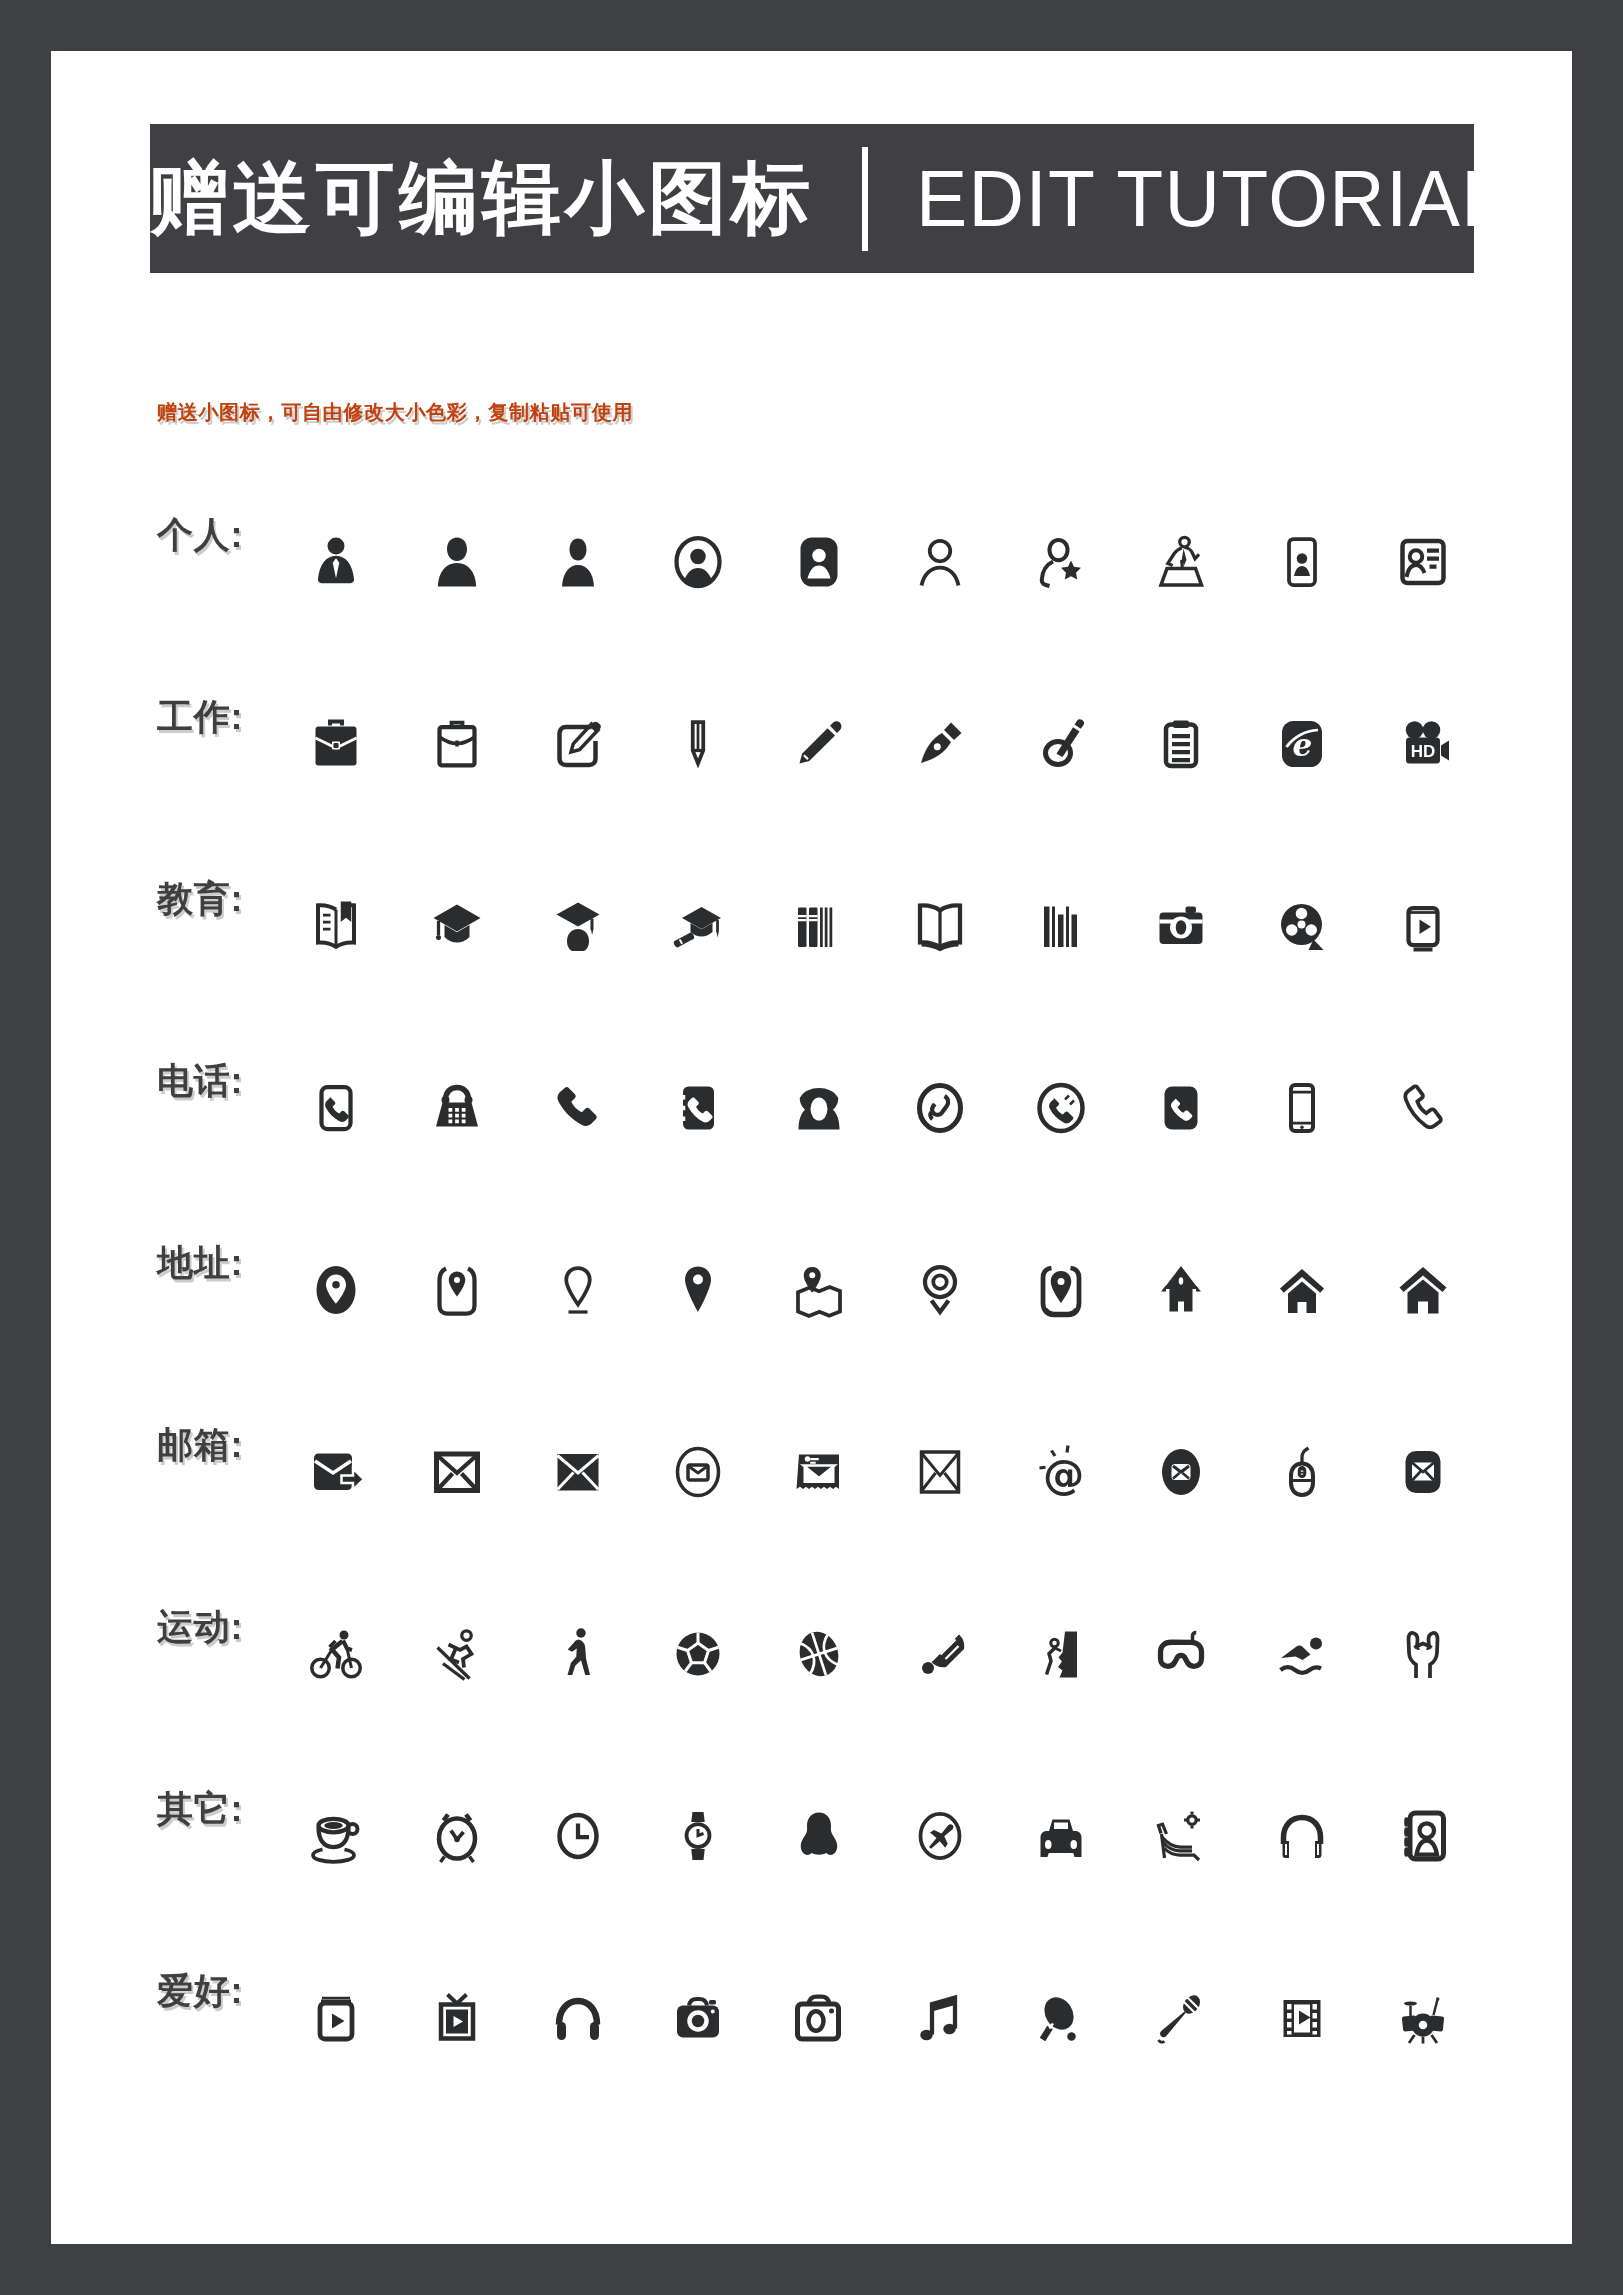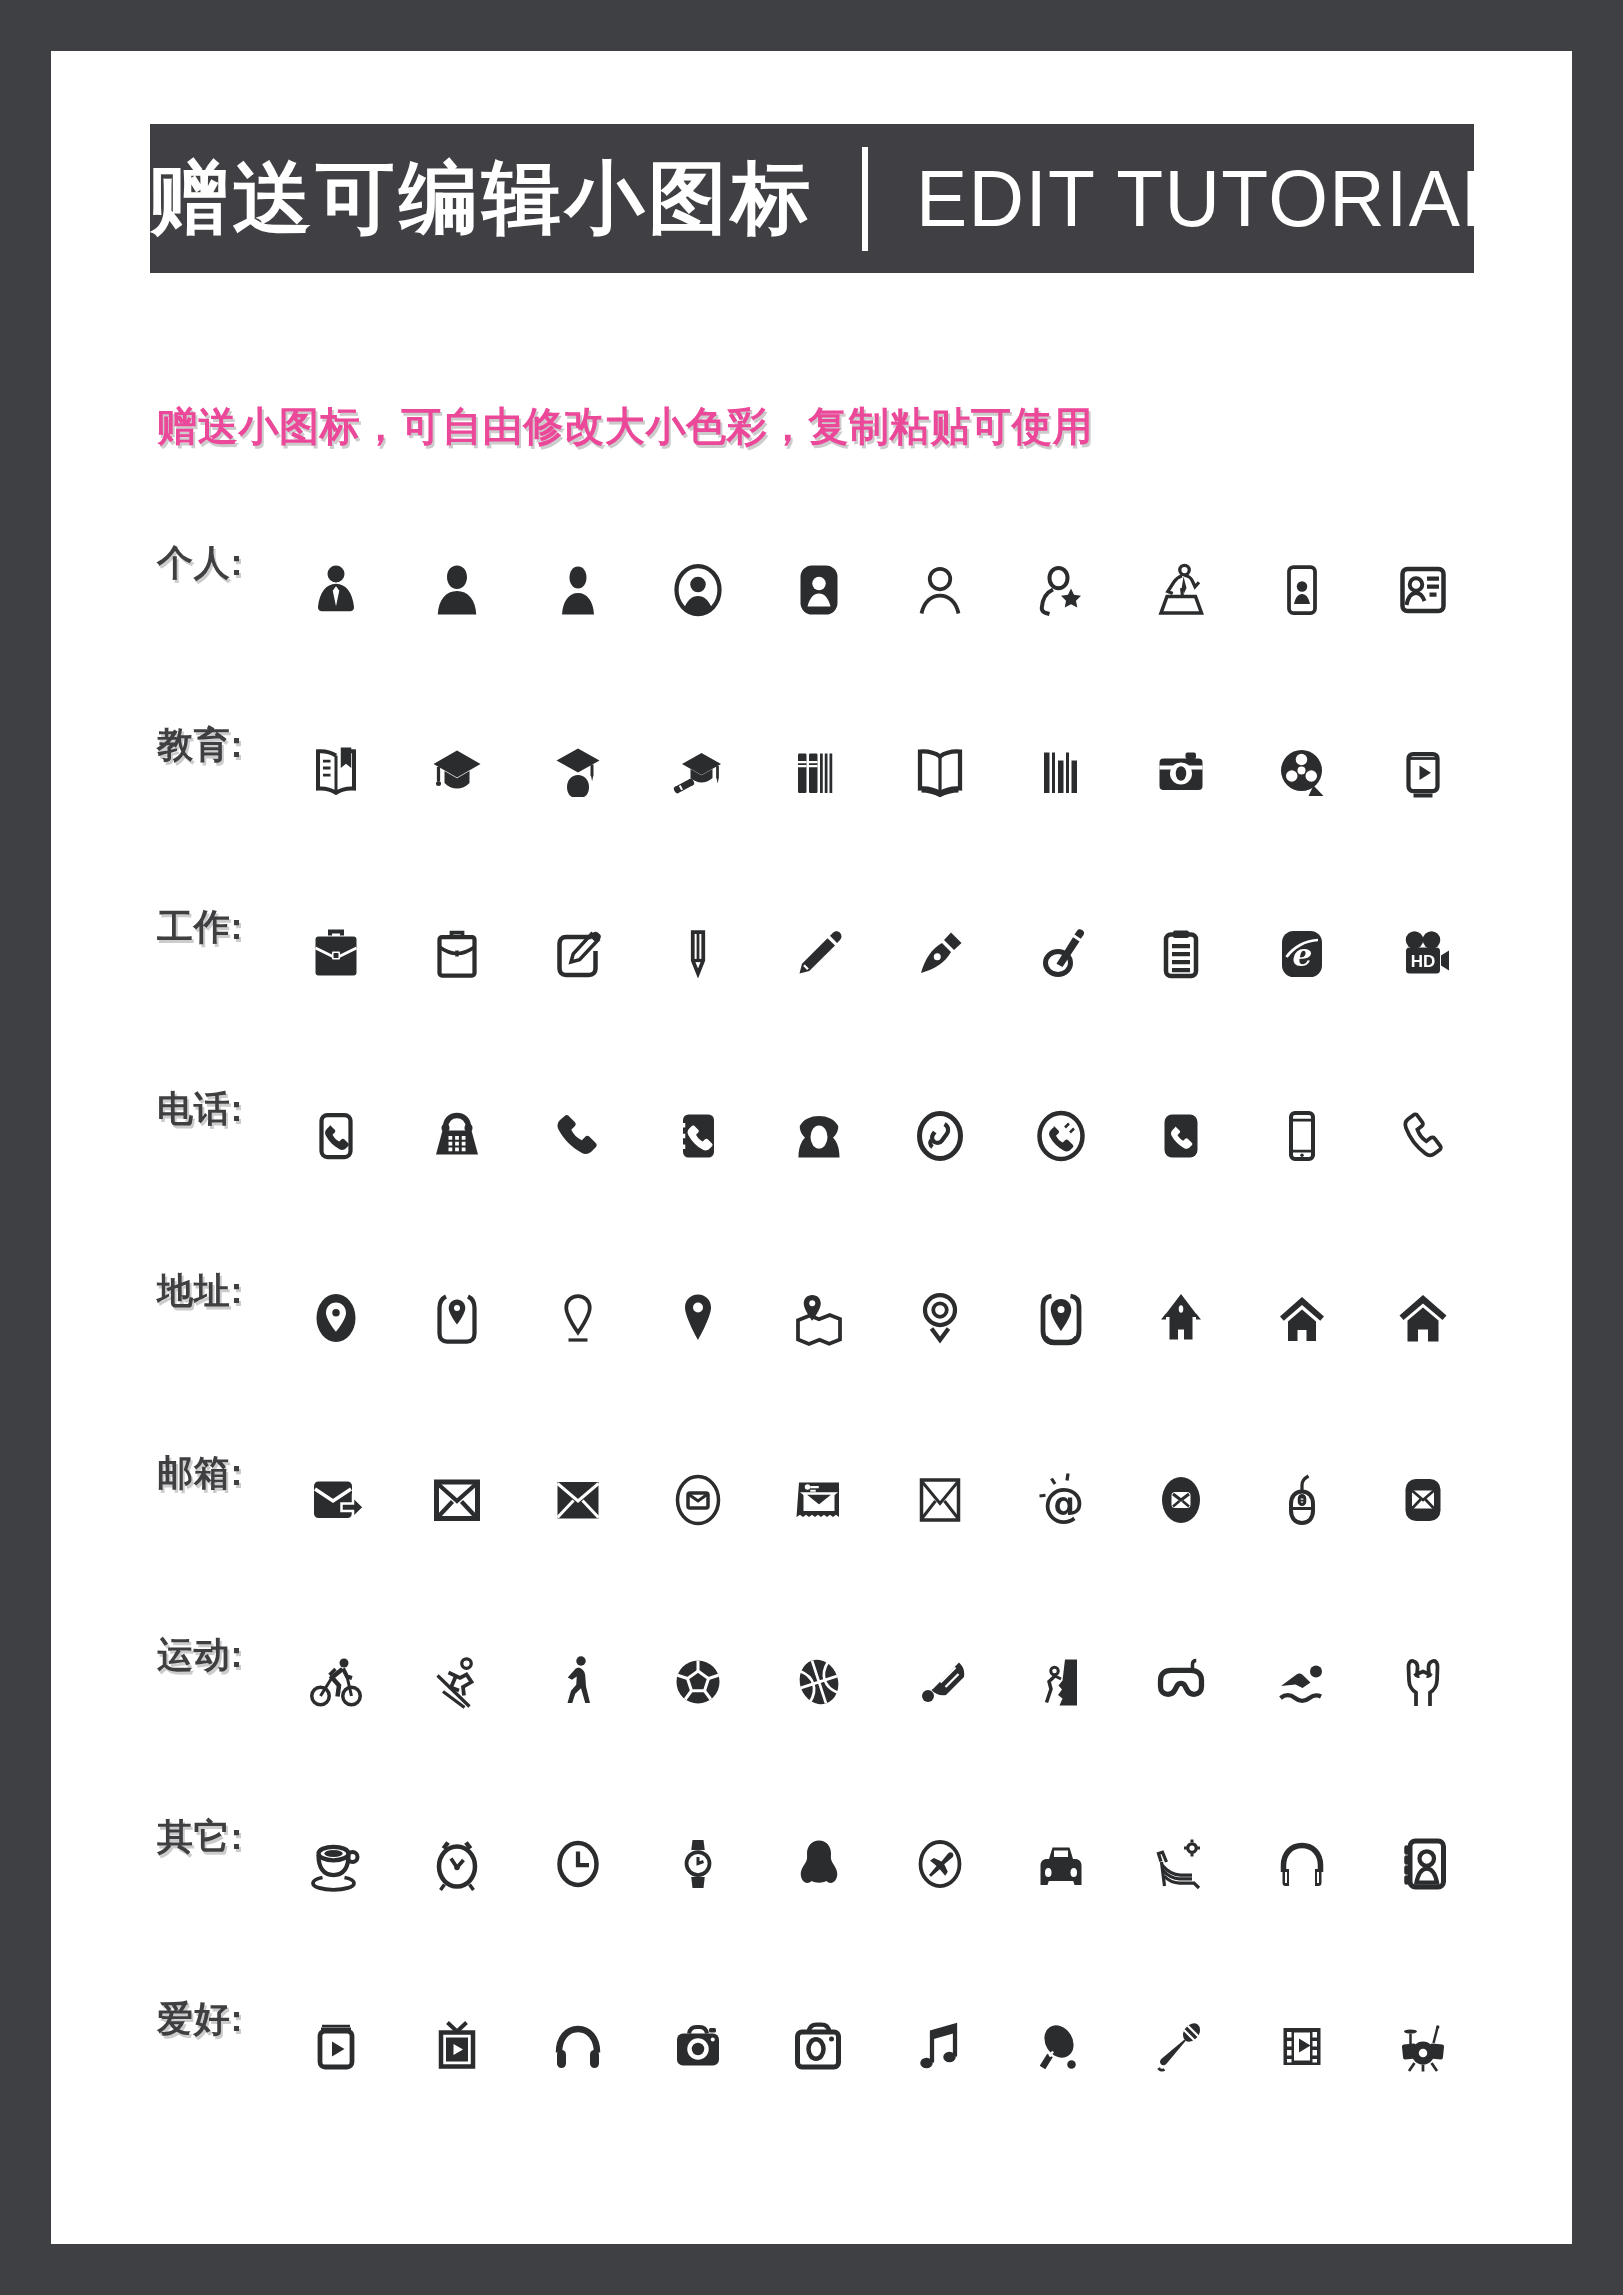--- a/index.html
+++ b/index.html
@@ -29,21 +29,21 @@
   }
   .vbar{
     width:6.1px;height:104px;background:#ffffff;
   }
   .title-en{
     color:#ffffff;font-size:80px;font-weight:normal;letter-spacing:1.4px;
     white-space:nowrap;transform:scaleX(.96);transform-origin:left center;
   }
   .subtitle{
     margin:126px 0 0 106px;
-    font-size:40px;font-weight:bold;color:#ec4899;
+    font-size:20px;font-weight:bold;color:#c2410c;
     text-shadow:2px 2.7px 0 rgba(110,110,110,.35);
     letter-spacing:0.7px;
   }
   .rows{
     margin:85px 115px 0 106px;
     display:flex;flex-direction:column;gap:80px;
   }
   .cat-row{
     height:102px;display:flex;
   }
@@ -147,20 +147,104 @@
               <circle cx="9.2" cy="9.8" r="2.5" fill="none" stroke="currentColor" stroke-width="1.6"></circle>
               <path d="M5.4 18c.6-3 2-4.8 3.8-4.8 1.5 0 2.7 1.2 3.4 3.2" fill="none" stroke="currentColor" stroke-width="1.6"></path>
               <rect x="13.6" y="6.6" width="4.8" height="1.7"></rect>
               <rect x="13.6" y="9.8" width="4.8" height="1.7"></rect>
               <rect x="14.6" y="13" width="2.8" height="1.7"></rect>
             </svg>
           </span>
         </div>
       </div>
       <div class="cat-row">
+        <div class="cat-label">工作:</div>
+        <div class="icon-cells">
+          <span class="icon-cell">
+            <svg viewBox="0 0 24 24" fill="currentColor" xmlns="http://www.w3.org/2000/svg">
+              <path d="M9.6 4.6V3h4.8v1.6" fill="none" stroke="currentColor" stroke-width="1.6"></path>
+              <rect x="3.8" y="5" width="16.4" height="15.6" rx="1.2"></rect>
+              <path d="M3.8 9.6l7 3.4h2.4l7-3.4" fill="none" stroke="#fff" stroke-width="1.1"></path>
+              <rect x="10.4" y="11" width="3.2" height="3.2" rx="0.4" fill="#fff"></rect>
+              <rect x="11" y="11.6" width="2" height="2" rx="0.3"></rect>
+            </svg>
+          </span>
+          <span class="icon-cell">
+            <svg viewBox="0 0 24 24" fill="currentColor" xmlns="http://www.w3.org/2000/svg">
+              <path d="M9.8 5V3.4h4.4V5" fill="none" stroke="currentColor" stroke-width="1.5"></path>
+              <rect x="5" y="5.2" width="14" height="15.4" rx="1" fill="none" stroke="currentColor" stroke-width="1.7"></rect>
+              <path d="M5 9.2c2.3 1.7 4.6 2.6 7 2.6s4.7-.9 7-2.6" fill="none" stroke="currentColor" stroke-width="1.4"></path>
+              <path d="M12 10.6v2.4" stroke="currentColor" stroke-width="1.4"></path>
+            </svg>
+          </span>
+          <span class="icon-cell">
+            <svg viewBox="0 0 24 24" fill="currentColor" xmlns="http://www.w3.org/2000/svg">
+              <path d="M17.4 5.2H7.2C5.6 5.2 4.6 6.2 4.6 7.8v10c0 1.6 1 2.6 2.6 2.6h9.2c1.6 0 2.6-1 2.6-2.6v-7" fill="none" stroke="currentColor" stroke-width="1.8"></path>
+              <path d="M9.2 15.2l.9-3.3 7.3-7.9 2.6 2.4-7.4 7.9z" fill="none" stroke="currentColor" stroke-width="1.4"></path>
+              <path d="M16.6 5l1.4-1.5c.5-.5 1.3-.6 1.9-.1l.8.7c.6.5.6 1.4 0 2L19.3 7.5z"></path>
+            </svg>
+          </span>
+          <span class="icon-cell">
+            <svg viewBox="0 0 24 24" fill="currentColor" xmlns="http://www.w3.org/2000/svg">
+              <path d="M9.9 3.2h4.2v11.4L12 19.8l-2.1-5.2z" fill="none" stroke="currentColor" stroke-width="1.5"></path>
+              <path d="M9.9 14.6h4.2" stroke="currentColor" stroke-width="1.3"></path>
+              <path d="M12 3.2v11.4" stroke="currentColor" stroke-width="1.1"></path>
+              <path d="M11.2 17.8h1.6L12 19.8z"></path>
+            </svg>
+          </span>
+          <span class="icon-cell">
+            <svg viewBox="0 0 24 24" fill="currentColor" xmlns="http://www.w3.org/2000/svg">
+              <path d="M4.2 19.8l1-3.9L15.4 5.7l3 2.9L8.1 18.8l-3.9 1z"></path>
+              <path d="M16.4 4.7l1.2-1.2c.8-.8 2-.8 2.8 0 .8.8.8 2.1 0 2.9l-1.2 1.2z"></path>
+              <path d="M6 16.5l1.6 1.6" stroke="#fff" stroke-width="0.9"></path>
+            </svg>
+          </span>
+          <span class="icon-cell">
+            <svg viewBox="0 0 24 24" fill="currentColor" xmlns="http://www.w3.org/2000/svg">
+              <path d="M4.4 19.6c1.6-5.8 4.4-9.8 8.4-12l3.6 3.6c-2.2 4-6.2 6.8-12 8.4z"></path>
+              <circle cx="10.9" cy="13.1" r="1.4" fill="#fff"></circle>
+              <path d="M13.6 6.4l2.8-3 4.2 4.2-3 2.8z"></path>
+            </svg>
+          </span>
+          <span class="icon-cell">
+            <svg viewBox="0 0 24 24" fill="currentColor" xmlns="http://www.w3.org/2000/svg">
+              <ellipse cx="10.8" cy="15.6" rx="5" ry="4.6" fill="none" stroke="currentColor" stroke-width="2"></ellipse>
+              <path d="M10.2 15.9L16.8 5.3l2.6 1.7-6.8 10.2z"></path>
+              <path d="M17.4 4.2l1.1-1.6c.4-.6 1.2-.7 1.8-.3l.4.3c.6.4.7 1.2.3 1.8l-1.1 1.5z"></path>
+            </svg>
+          </span>
+          <span class="icon-cell">
+            <svg viewBox="0 0 24 24" fill="currentColor" xmlns="http://www.w3.org/2000/svg">
+              <rect x="6" y="4.2" width="12" height="16.6" rx="2" fill="none" stroke="currentColor" stroke-width="1.8"></rect>
+              <rect x="8.8" y="2.6" width="6.4" height="3" rx="0.8"></rect>
+              <rect x="8.4" y="8" width="7.2" height="1.7"></rect>
+              <rect x="8.4" y="11.2" width="7.2" height="1.7"></rect>
+              <rect x="8.4" y="14.4" width="7.2" height="1.7"></rect>
+              <rect x="8.4" y="17.6" width="7.2" height="1.7"></rect>
+            </svg>
+          </span>
+          <span class="icon-cell">
+            <svg viewBox="0 0 24 24" fill="currentColor" xmlns="http://www.w3.org/2000/svg">
+              <rect x="4" y="2.8" width="16" height="18.4" rx="4.6"></rect>
+              <text x="12.2" y="16.8" font-size="12.5" font-family="DejaVu Serif, serif" font-style="italic" font-weight="bold" fill="#fff" text-anchor="middle">e</text>
+              <path d="M5.8 13.2C8.6 9.2 13.4 6.6 18.4 6.4" fill="none" stroke="#fff" stroke-width="1.1"></path>
+            </svg>
+          </span>
+          <span class="icon-cell">
+            <svg viewBox="0 0 24 24" fill="currentColor" xmlns="http://www.w3.org/2000/svg">
+              <circle cx="8.6" cy="6.4" r="3.5"></circle>
+              <circle cx="15.4" cy="6.4" r="3.5"></circle>
+              <rect x="5.2" y="9.4" width="13.6" height="10.4" rx="1.4"></rect>
+              <path d="M19.2 12.6l3.2-2v8l-3.2-2z"></path>
+              <text x="12" y="17.2" font-size="6.8" font-family="Liberation Sans, sans-serif" font-weight="bold" fill="#fff" text-anchor="middle">HD</text>
+            </svg>
+          </span>
+        </div>
+      </div>
+      <div class="cat-row">
         <div class="cat-label">教育:</div>
         <div class="icon-cells">
           <span class="icon-cell">
             <svg viewBox="0 0 24 24" fill="currentColor" xmlns="http://www.w3.org/2000/svg">
               <path d="M12 5.4c-2.1-1.4-4.4-1.9-7.2-1.7v14.9c2.8-.2 5.1.3 7.2 1.7 2.1-1.4 4.4-1.9 7.2-1.7V3.7c-1.1-.1-2.1 0-3.1.2" fill="none" stroke="currentColor" stroke-width="1.6"></path>
               <path d="M12 5.4v14.9" stroke="currentColor" stroke-width="1.2"></path>
               <path d="M13.9 2.2v8.2l2.1-1.7 2.1 1.7V2.2z"></path>
               <path d="M6.8 7.6h3M6.8 10.4h3M6.8 13.2h3" stroke="currentColor" stroke-width="1.1"></path>
             </svg>
           </span>
@@ -238,104 +322,20 @@
               <circle cx="15.7" cy="13.6" r="2.3" fill="#fff"></circle>
               <path d="M16.6 17.4l4 4.2h-6z"></path>
             </svg>
           </span>
           <span class="icon-cell">
             <svg viewBox="0 0 24 24" fill="currentColor" xmlns="http://www.w3.org/2000/svg">
               <rect x="6.2" y="4.8" width="11.6" height="14.8" rx="1.8" fill="none" stroke="currentColor" stroke-width="1.7"></rect>
               <path d="M6.2 6.6h11.6" stroke="currentColor" stroke-width="1.1"></path>
               <path d="M10.6 9.4l4.6 2.9-4.6 2.9z"></path>
               <path d="M8.2 21.4h7.6" stroke="currentColor" stroke-width="1.6"></path>
-            </svg>
-          </span>
-        </div>
-      </div>
-      <div class="cat-row">
-        <div class="cat-label">工作:</div>
-        <div class="icon-cells">
-          <span class="icon-cell">
-            <svg viewBox="0 0 24 24" fill="currentColor" xmlns="http://www.w3.org/2000/svg">
-              <path d="M9.6 4.6V3h4.8v1.6" fill="none" stroke="currentColor" stroke-width="1.6"></path>
-              <rect x="3.8" y="5" width="16.4" height="15.6" rx="1.2"></rect>
-              <path d="M3.8 9.6l7 3.4h2.4l7-3.4" fill="none" stroke="#fff" stroke-width="1.1"></path>
-              <rect x="10.4" y="11" width="3.2" height="3.2" rx="0.4" fill="#fff"></rect>
-              <rect x="11" y="11.6" width="2" height="2" rx="0.3"></rect>
-            </svg>
-          </span>
-          <span class="icon-cell">
-            <svg viewBox="0 0 24 24" fill="currentColor" xmlns="http://www.w3.org/2000/svg">
-              <path d="M9.8 5V3.4h4.4V5" fill="none" stroke="currentColor" stroke-width="1.5"></path>
-              <rect x="5" y="5.2" width="14" height="15.4" rx="1" fill="none" stroke="currentColor" stroke-width="1.7"></rect>
-              <path d="M5 9.2c2.3 1.7 4.6 2.6 7 2.6s4.7-.9 7-2.6" fill="none" stroke="currentColor" stroke-width="1.4"></path>
-              <path d="M12 10.6v2.4" stroke="currentColor" stroke-width="1.4"></path>
-            </svg>
-          </span>
-          <span class="icon-cell">
-            <svg viewBox="0 0 24 24" fill="currentColor" xmlns="http://www.w3.org/2000/svg">
-              <path d="M17.4 5.2H7.2C5.6 5.2 4.6 6.2 4.6 7.8v10c0 1.6 1 2.6 2.6 2.6h9.2c1.6 0 2.6-1 2.6-2.6v-7" fill="none" stroke="currentColor" stroke-width="1.8"></path>
-              <path d="M9.2 15.2l.9-3.3 7.3-7.9 2.6 2.4-7.4 7.9z" fill="none" stroke="currentColor" stroke-width="1.4"></path>
-              <path d="M16.6 5l1.4-1.5c.5-.5 1.3-.6 1.9-.1l.8.7c.6.5.6 1.4 0 2L19.3 7.5z"></path>
-            </svg>
-          </span>
-          <span class="icon-cell">
-            <svg viewBox="0 0 24 24" fill="currentColor" xmlns="http://www.w3.org/2000/svg">
-              <path d="M9.9 3.2h4.2v11.4L12 19.8l-2.1-5.2z" fill="none" stroke="currentColor" stroke-width="1.5"></path>
-              <path d="M9.9 14.6h4.2" stroke="currentColor" stroke-width="1.3"></path>
-              <path d="M12 3.2v11.4" stroke="currentColor" stroke-width="1.1"></path>
-              <path d="M11.2 17.8h1.6L12 19.8z"></path>
-            </svg>
-          </span>
-          <span class="icon-cell">
-            <svg viewBox="0 0 24 24" fill="currentColor" xmlns="http://www.w3.org/2000/svg">
-              <path d="M4.2 19.8l1-3.9L15.4 5.7l3 2.9L8.1 18.8l-3.9 1z"></path>
-              <path d="M16.4 4.7l1.2-1.2c.8-.8 2-.8 2.8 0 .8.8.8 2.1 0 2.9l-1.2 1.2z"></path>
-              <path d="M6 16.5l1.6 1.6" stroke="#fff" stroke-width="0.9"></path>
-            </svg>
-          </span>
-          <span class="icon-cell">
-            <svg viewBox="0 0 24 24" fill="currentColor" xmlns="http://www.w3.org/2000/svg">
-              <path d="M4.4 19.6c1.6-5.8 4.4-9.8 8.4-12l3.6 3.6c-2.2 4-6.2 6.8-12 8.4z"></path>
-              <circle cx="10.9" cy="13.1" r="1.4" fill="#fff"></circle>
-              <path d="M13.6 6.4l2.8-3 4.2 4.2-3 2.8z"></path>
-            </svg>
-          </span>
-          <span class="icon-cell">
-            <svg viewBox="0 0 24 24" fill="currentColor" xmlns="http://www.w3.org/2000/svg">
-              <ellipse cx="10.8" cy="15.6" rx="5" ry="4.6" fill="none" stroke="currentColor" stroke-width="2"></ellipse>
-              <path d="M10.2 15.9L16.8 5.3l2.6 1.7-6.8 10.2z"></path>
-              <path d="M17.4 4.2l1.1-1.6c.4-.6 1.2-.7 1.8-.3l.4.3c.6.4.7 1.2.3 1.8l-1.1 1.5z"></path>
-            </svg>
-          </span>
-          <span class="icon-cell">
-            <svg viewBox="0 0 24 24" fill="currentColor" xmlns="http://www.w3.org/2000/svg">
-              <rect x="6" y="4.2" width="12" height="16.6" rx="2" fill="none" stroke="currentColor" stroke-width="1.8"></rect>
-              <rect x="8.8" y="2.6" width="6.4" height="3" rx="0.8"></rect>
-              <rect x="8.4" y="8" width="7.2" height="1.7"></rect>
-              <rect x="8.4" y="11.2" width="7.2" height="1.7"></rect>
-              <rect x="8.4" y="14.4" width="7.2" height="1.7"></rect>
-              <rect x="8.4" y="17.6" width="7.2" height="1.7"></rect>
-            </svg>
-          </span>
-          <span class="icon-cell">
-            <svg viewBox="0 0 24 24" fill="currentColor" xmlns="http://www.w3.org/2000/svg">
-              <rect x="4" y="2.8" width="16" height="18.4" rx="4.6"></rect>
-              <text x="12.2" y="16.8" font-size="12.5" font-family="DejaVu Serif, serif" font-style="italic" font-weight="bold" fill="#fff" text-anchor="middle">e</text>
-              <path d="M5.8 13.2C8.6 9.2 13.4 6.6 18.4 6.4" fill="none" stroke="#fff" stroke-width="1.1"></path>
-            </svg>
-          </span>
-          <span class="icon-cell">
-            <svg viewBox="0 0 24 24" fill="currentColor" xmlns="http://www.w3.org/2000/svg">
-              <circle cx="8.6" cy="6.4" r="3.5"></circle>
-              <circle cx="15.4" cy="6.4" r="3.5"></circle>
-              <rect x="5.2" y="9.4" width="13.6" height="10.4" rx="1.4"></rect>
-              <path d="M19.2 12.6l3.2-2v8l-3.2-2z"></path>
-              <text x="12" y="17.2" font-size="6.8" font-family="Liberation Sans, sans-serif" font-weight="bold" fill="#fff" text-anchor="middle">HD</text>
             </svg>
           </span>
         </div>
       </div>
       <div class="cat-row">
         <div class="cat-label">电话:</div>
         <div class="icon-cells">
           <span class="icon-cell">
             <svg viewBox="0 0 24 24" fill="currentColor" xmlns="http://www.w3.org/2000/svg">
               <rect x="6.2" y="3.6" width="11.6" height="16.8" rx="2.4" fill="none" stroke="currentColor" stroke-width="1.7"></rect>

